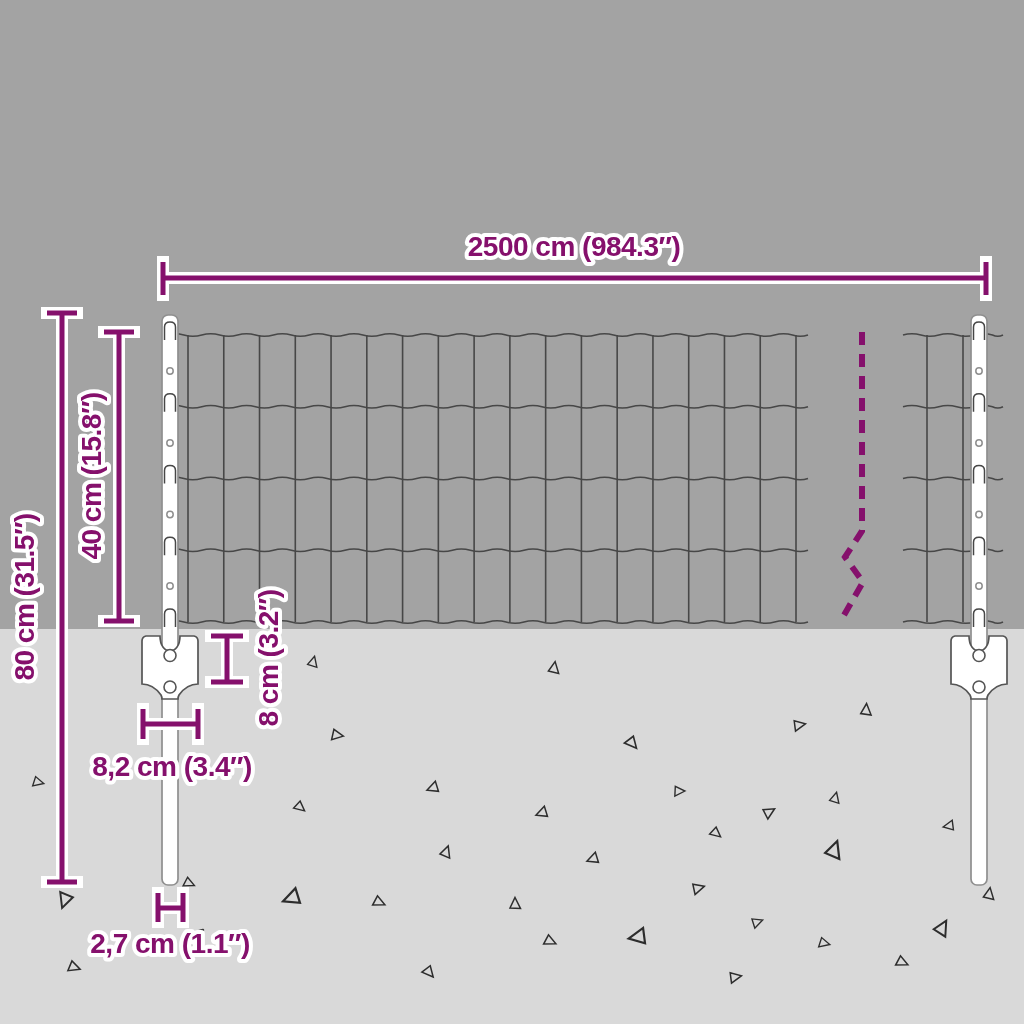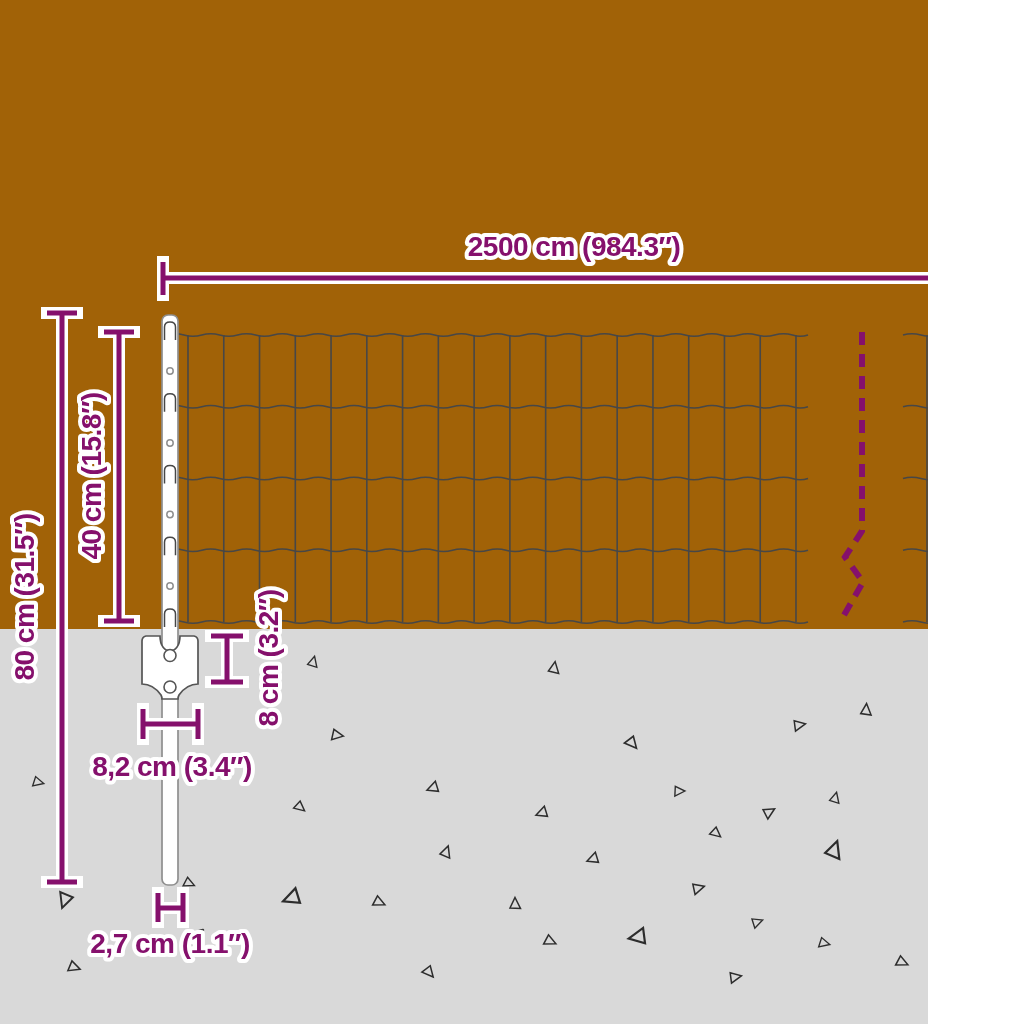--- a/index.html
+++ b/index.html
@@ -1,16 +1,16 @@
 <!DOCTYPE html>
 <html style="--accent: #85106C; --wire: #474747; --post: #8F8F8F; --bracket: #555555; --ground: #D9D9D9; --tri: #2D2D2D;"><head>
 <meta charset="utf-8">
 <style>
   html,body{margin:0;padding:0;background:#fff;}
-  .canvas{position:relative;width:928px;height:1024px;background:#a16207;overflow:hidden;}
+  .canvas{position:relative;width:1024px;height:1024px;background:#a3a3a3;overflow:hidden;}
   svg{display:block;}
   .ground{fill:var(--ground);}
   .ink{stroke:var(--accent);stroke-width:5;fill:none;}
   .halo{stroke:#fff;stroke-width:12;fill:none;stroke-linecap:square;stroke-linejoin:round;}
   .dash{stroke:var(--accent);stroke-width:6;fill:none;stroke-dasharray:13 9;}
   .dim-text{fill:var(--accent);
     font-family:"Liberation Sans","DejaVu Sans",sans-serif;
     font-size:28px;font-weight:700;letter-spacing:-0.5px;
     paint-order:stroke;stroke:#fff;stroke-width:8;stroke-linejoin:round;
     text-anchor:middle;}

